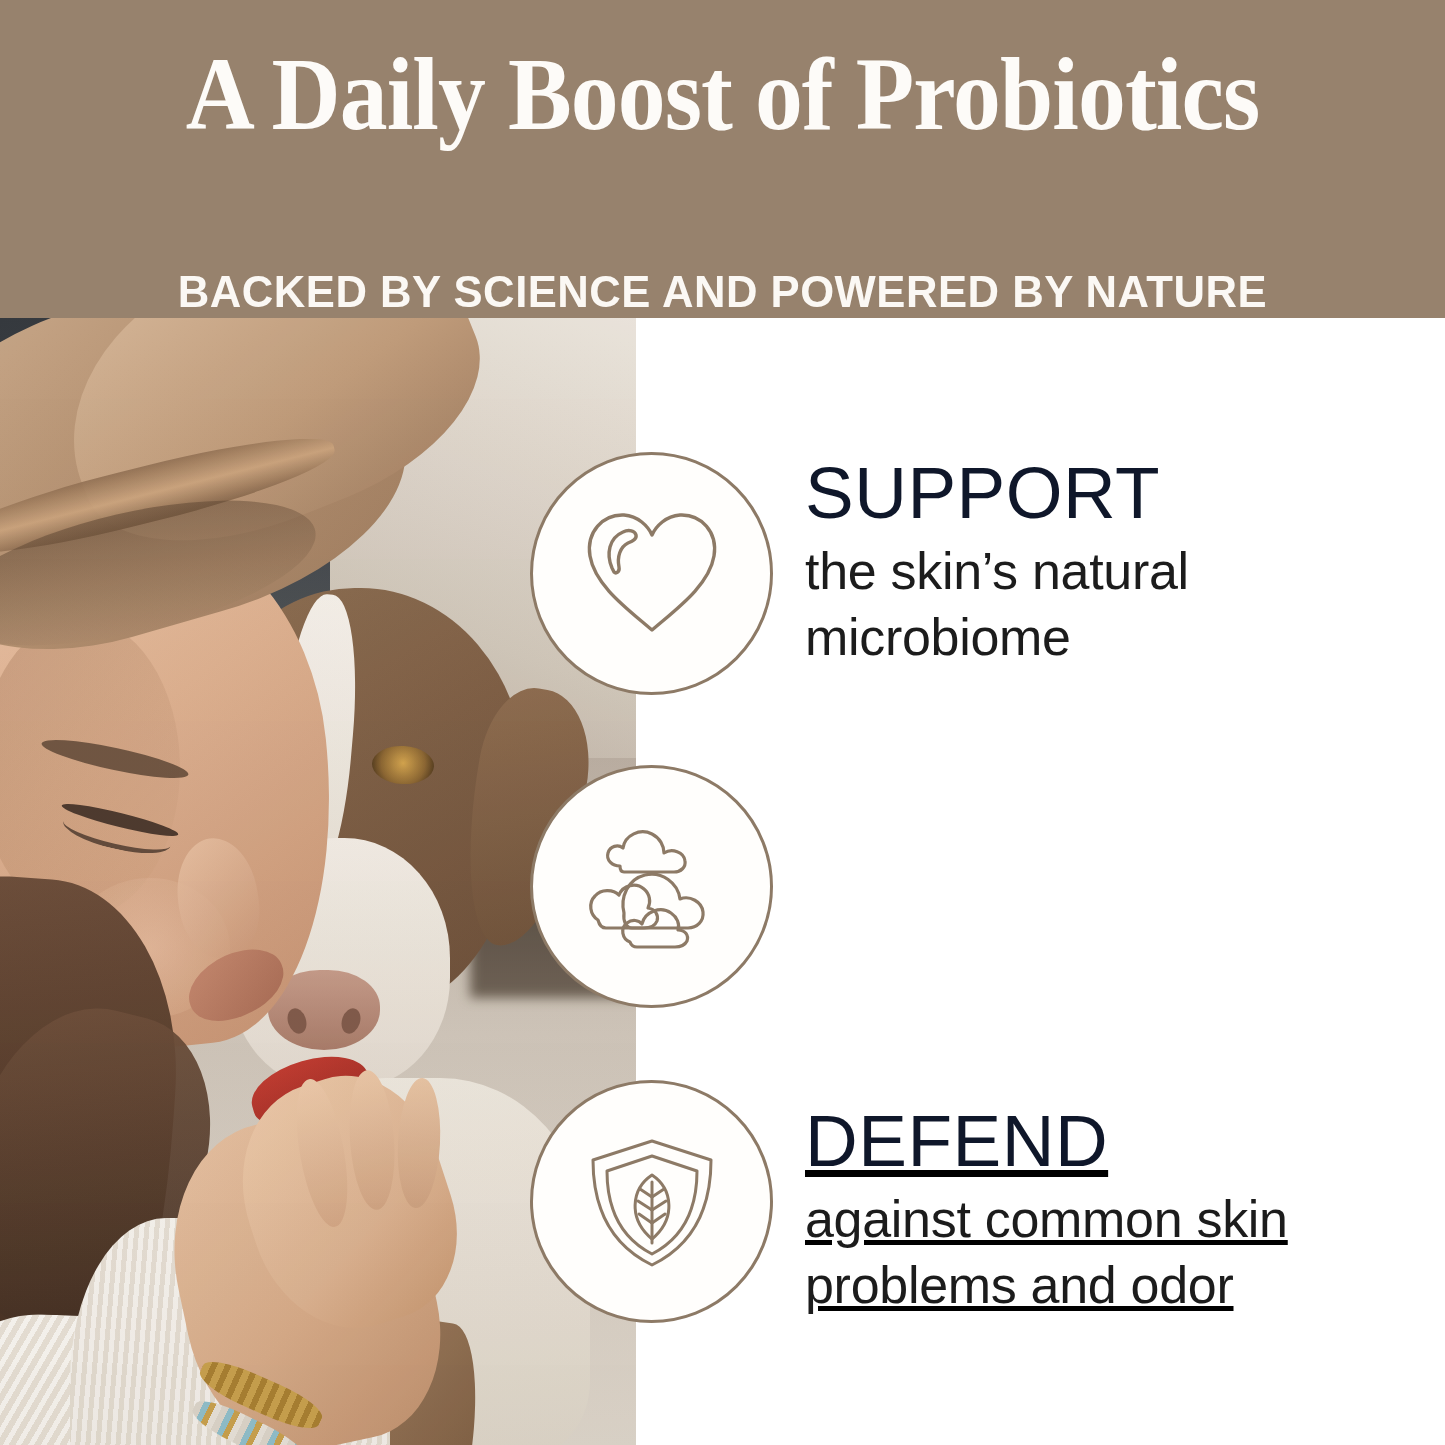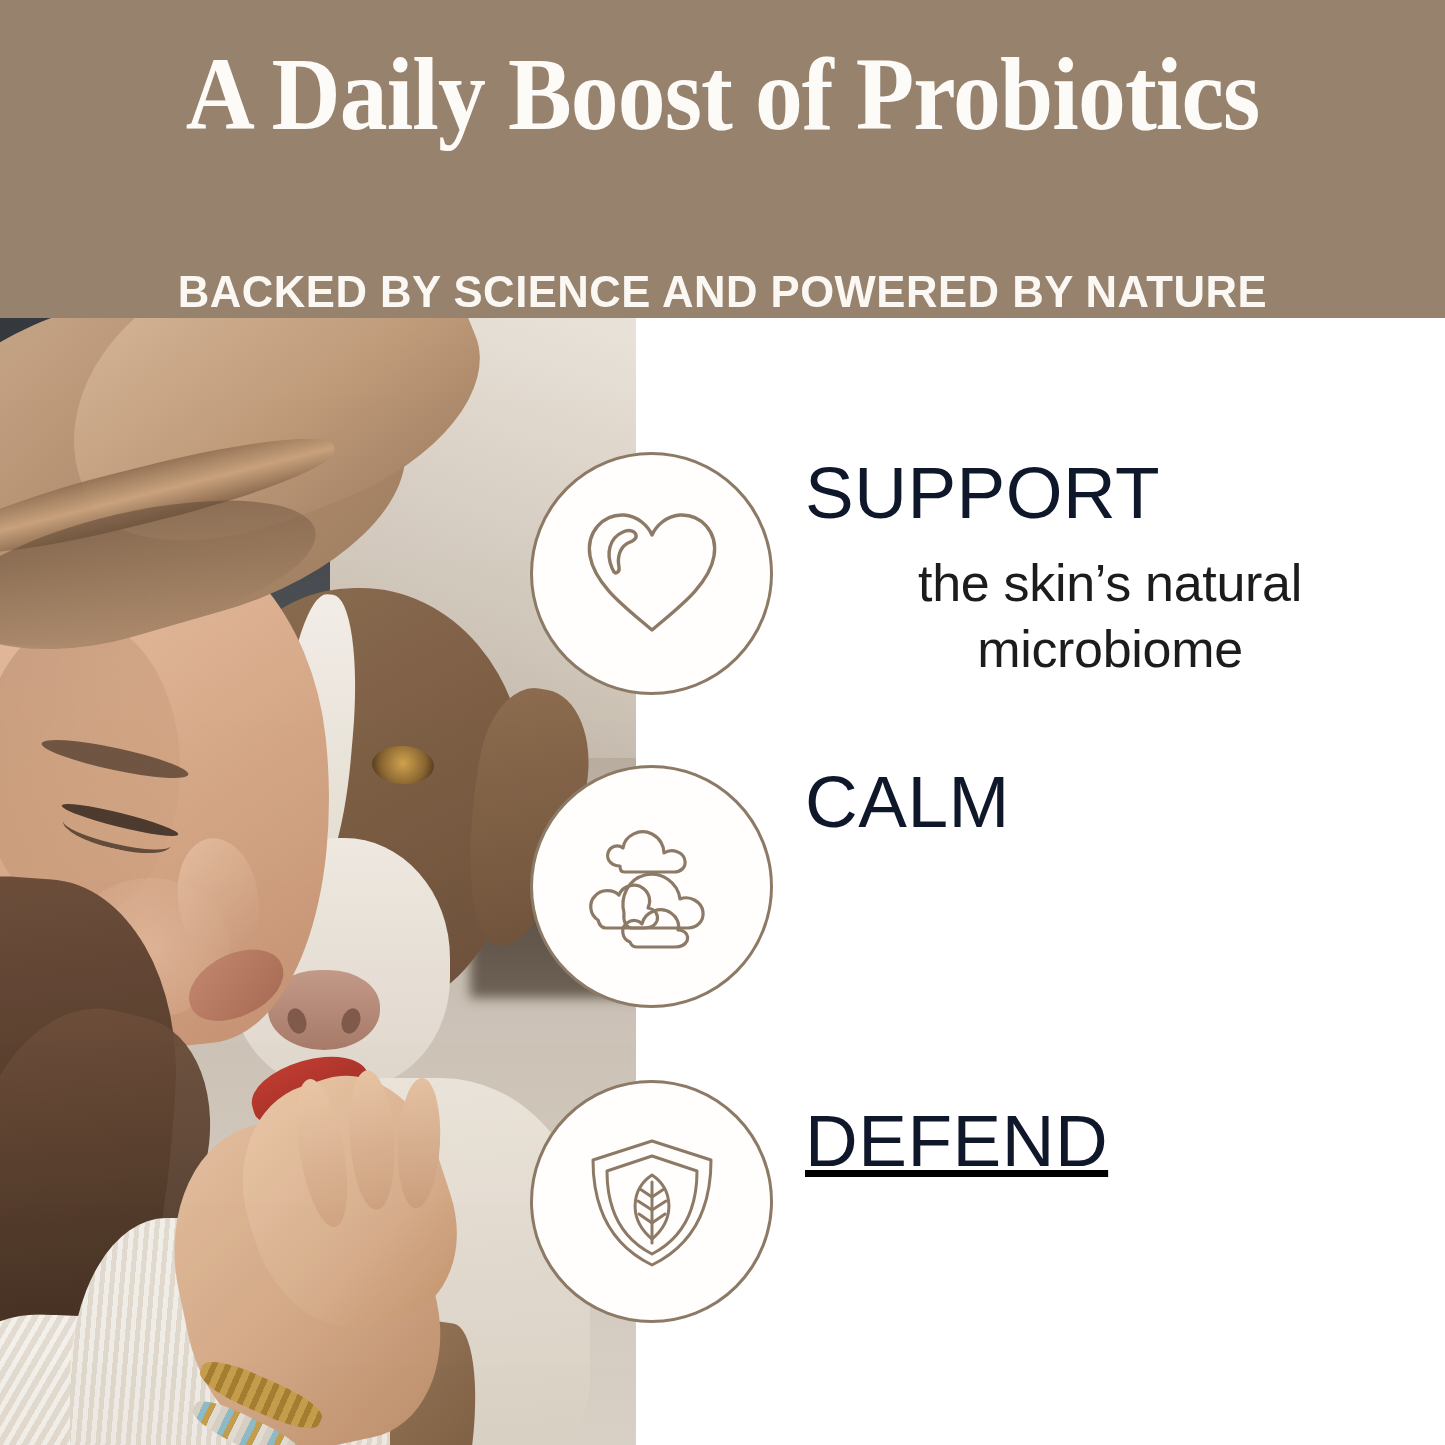--- a/index.html
+++ b/index.html
@@ -359,28 +359,27 @@
   }
   .benefit-title {
     font-family: "Liberation Sans", sans-serif;
     font-size: 73px;
     font-weight: normal;
     color: #0f172a;
     line-height: 1.0;
     letter-spacing: 0.5px;
   }
   .benefit-desc {
-    margin-top: 22px;
+    margin-top: 10px;
     font-family: "Liberation Sans", sans-serif;
     font-size: 52px;
     font-weight: normal;
     color: #1c1c1c;
     line-height: 1.26;
     letter-spacing: -0.3px;
-    text-align: center;
   }
   .benefit-row.r0 .benefit-text { top: 4px; }
   .benefit-row.r1 .benefit-text { top: 0px; }
   .benefit-row.r2 .benefit-text { top: 24px; text-decoration: underline; }
 </style>
 </head>
 <body>
 
 <div id="page">
 
@@ -463,21 +462,20 @@
           <path d="M48 49 C 40 49, 34 43, 36 36 C 38 29, 46 27, 51 31 C 53 18, 68 11, 80 17 C 88 21, 92 29, 92 36 C 100 31, 112 35, 113 44 C 114 50, 109 55, 102 55 L 52 55 C 49 55, 48 52, 48 49 Z"></path>
 
           <path d="M52 96 C 48 80, 56 62, 73 58 C 90 54, 106 66, 108 82 C 118 78, 130 85, 131 95 C 132 104, 125 111, 116 111 L 60 111 C 54 111, 51 104, 52 96 Z"></path>
 
           <path d="M26 103 C 18 98, 16 86, 23 79 C 29 72, 41 72, 47 78 C 51 68, 64 65, 72 72 C 78 77, 79 85, 76 91 C 83 92, 87 98, 85 104 C 83 109, 78 111, 72 111 L 34 111 C 29 111, 27 107, 26 103 Z"></path>
 
           <path d="M58 125 C 50 122, 48 111, 55 106 C 60 102, 67 103, 70 107 C 73 94, 89 89, 99 96 C 105 100, 108 107, 106 113 C 113 113, 117 118, 115 124 C 113 128, 108 130, 103 130 L 65 130 C 61 130, 59 128, 58 125 Z"></path>
         </svg>
       </div>
       <div class="benefit-text">
-        <div class="benefit-title">CALM</div>
       </div>
     </div>
 
     <div class="benefit-row r2">
       <div class="icon-circle">
         <svg width="150" height="150" viewBox="0 0 150 150" fill="none" stroke="#8d7a66" stroke-width="3" stroke-linecap="round" stroke-linejoin="round">
 
           <path d="M75 14 L 134 33 C 134 82, 116 118, 75 138 C 34 118, 16 82, 16 33 Z"></path>
 
           <path d="M75 29 L 120 44 C 120 83, 106 111, 75 127 C 44 111, 30 83, 30 44 Z"></path>
@@ -487,17 +485,18 @@
           <path d="M75 70 L 63 62"></path>
           <path d="M75 70 L 87 62"></path>
           <path d="M75 83 L 61 74"></path>
           <path d="M75 83 L 89 74"></path>
           <path d="M75 96 L 62 87"></path>
           <path d="M75 96 L 88 87"></path>
         </svg>
       </div>
       <div class="benefit-text">
         <div class="benefit-title">DEFEND</div>
+        <div class="benefit-desc">against common skin problems and odor</div>
       </div>
     </div>
 
   </div>
 </div>
 
 </body></html>

